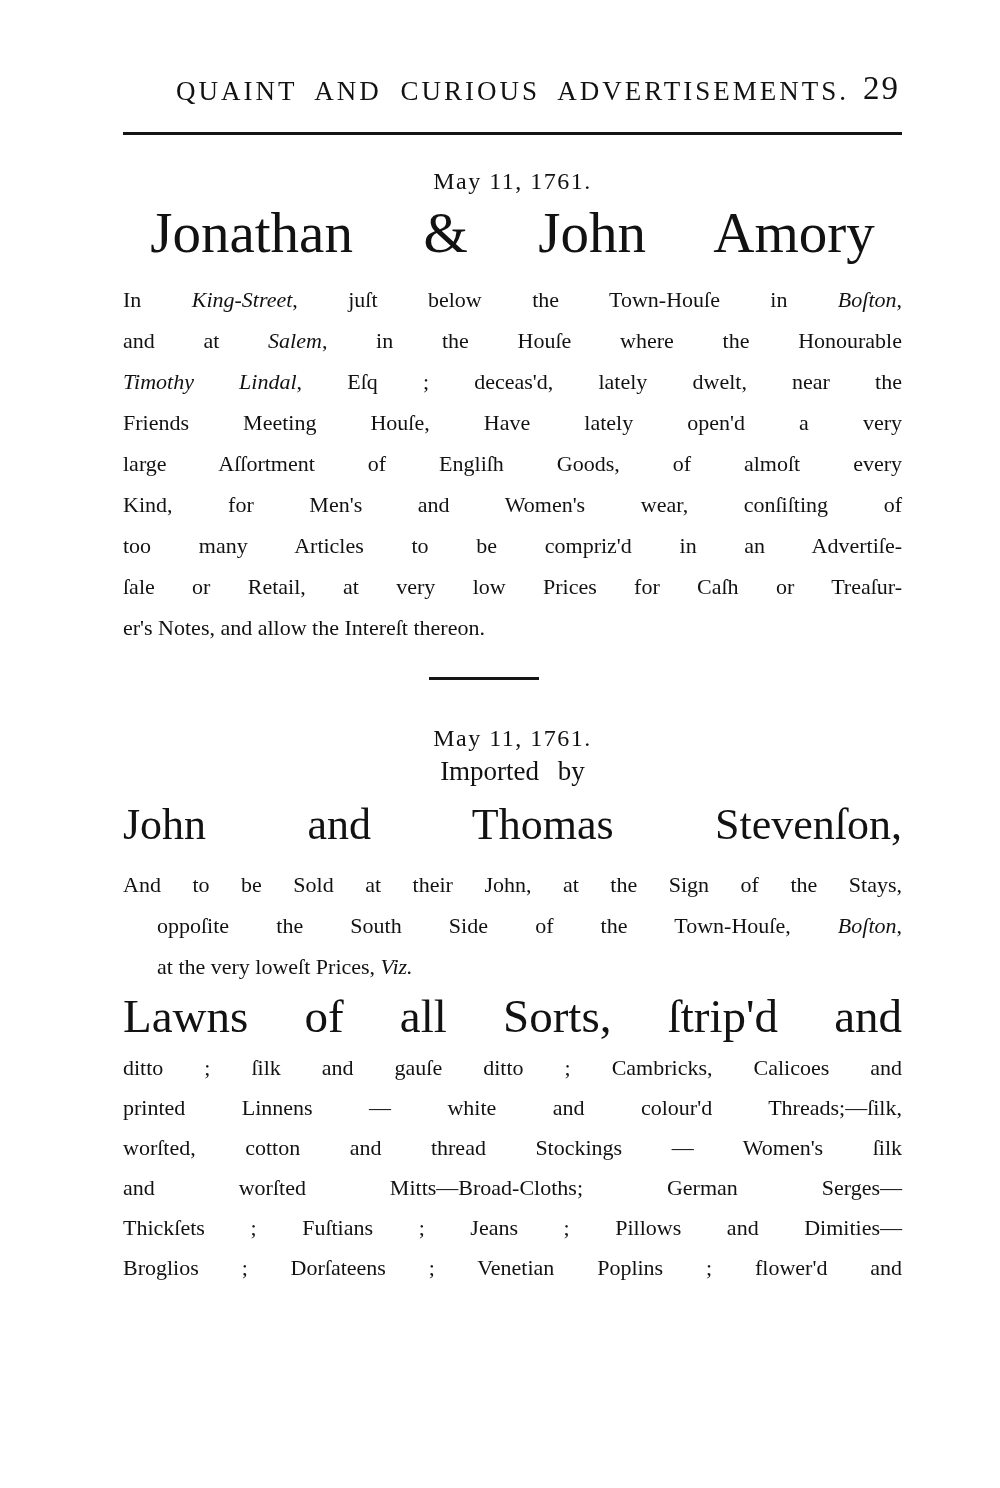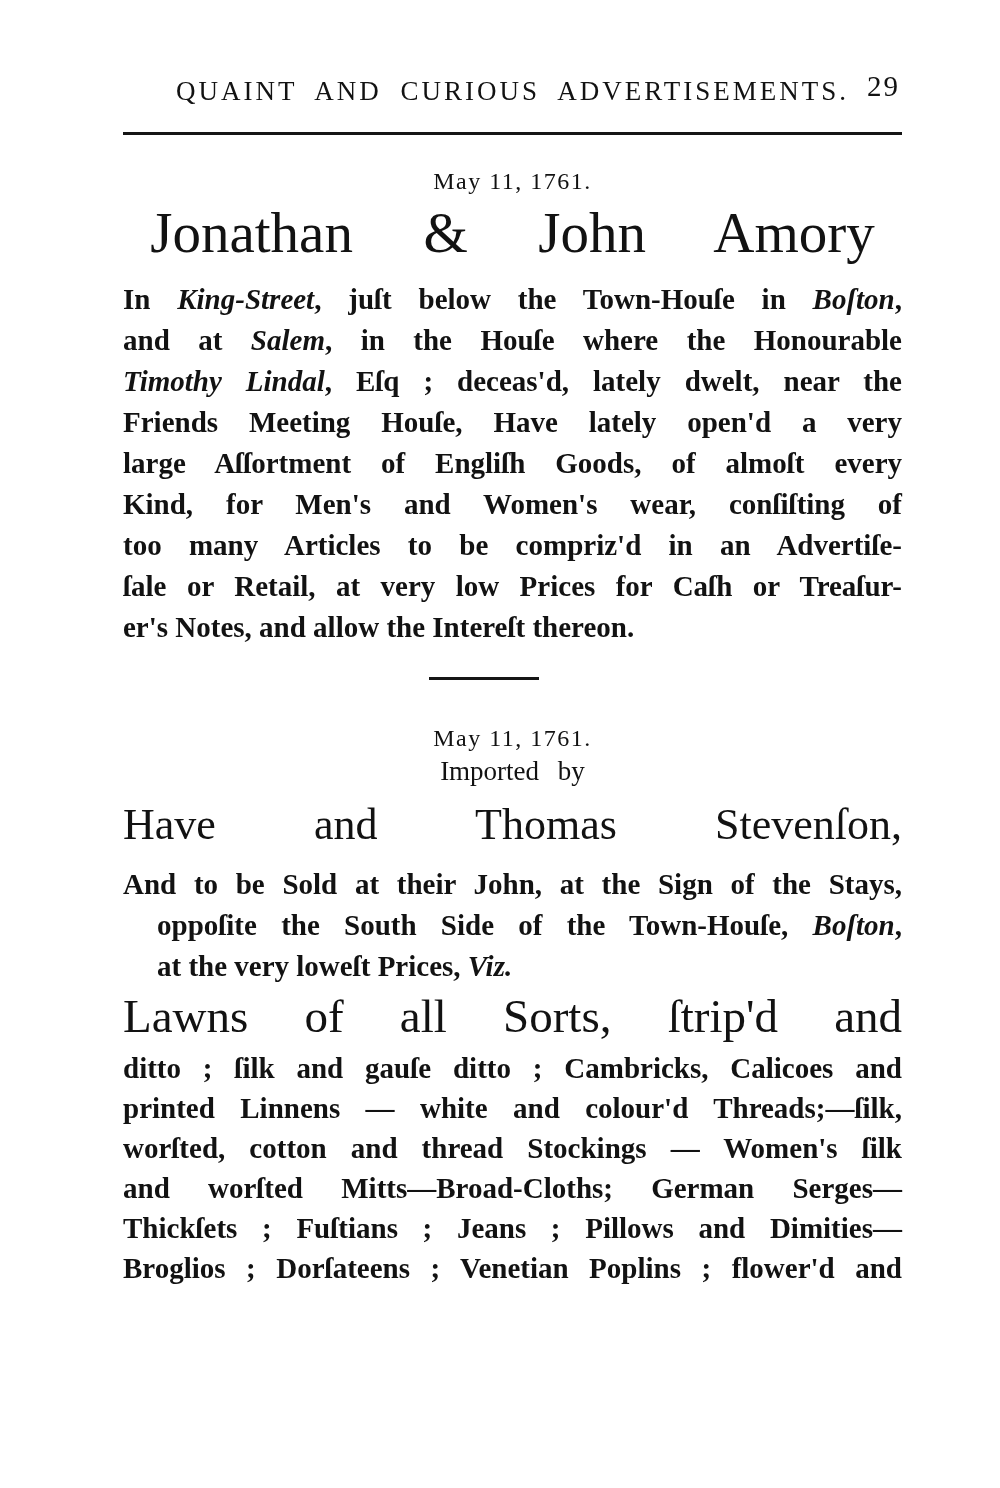--- a/index.html
+++ b/index.html
@@ -22,21 +22,21 @@
     display: inline-block;
     font-size: 27px;
     letter-spacing: 3px;
     word-spacing: 9px;
     white-space: nowrap;
   }
   .rh-page {
     position: absolute;
     right: 2px;
     top: -6px;
-    font-size: 29px;
+    font-size: 33px;
     letter-spacing: 2px;
   }
   .head-rule { height: 3px; background: #151515; margin-top: 20px; }
 
   
   .date {
     text-align: center;
     font-size: 24px;
     letter-spacing: 1.5px;
     line-height: 30px;
@@ -73,26 +73,25 @@
     line-height: 57px;
     text-align: justify;
     text-align-last: justify;
   }
 
   
   .body-1 { margin-top: 14px; }
   .intro  { margin-top: 13px; }
   .body-2 { margin-top: 3px; }
   .jline {
-    font-size: 29px;
+    font-size: 22px;
     line-height: 41px;
     text-align: justify;
     text-align-last: justify;
     white-space: nowrap;
-    font-weight: bold;
   }
   .body-2 .jline { line-height: 40px; }
   .jline em { font-style: italic; }
   .flush-last { text-align-last: left; }
   .indent { padding-left: 34px; }
 
   
   .divider {
     width: 110px;
     height: 3px;
@@ -125,21 +124,21 @@
       <div class="jline"><span>ſale or Retail, at very low Prices for Caſh or Treaſur-</span></div>
       <div class="jline flush-last"><span>er's Notes, and allow the Intereſt thereon.</span></div>
     </div>
   </section>
 
   <div class="divider"></div>
 
   <section>
     <div class="date date-2">May 11, 1761.</div>
     <div class="imported">Imported by</div>
-    <h2 class="h-stevenson">Have and Thomas Stevenſon,</h2>
+    <h2 class="h-stevenson">John and Thomas Stevenſon,</h2>
     <div class="intro">
       <div class="jline"><span>And to be Sold at their John, at the Sign of the Stays,</span></div>
       <div class="jline indent"><span>oppoſite the South Side of the Town-Houſe, </span><em>Boſton</em><span>,</span></div>
       <div class="jline indent flush-last"><span>at the very loweſt Prices, </span><em>Viz.</em></div>
     </div>
     <h2 class="h-lawns">Lawns of all Sorts, ſtrip'd and</h2>
     <div class="body-2">
       <div class="jline"><span>ditto ; ſilk and gauſe ditto ; Cambricks, Calicoes and</span></div>
       <div class="jline"><span>printed Linnens — white and colour'd Threads;—ſilk,</span></div>
       <div class="jline"><span>worſted, cotton and thread Stockings — Women's ſilk</span></div>

